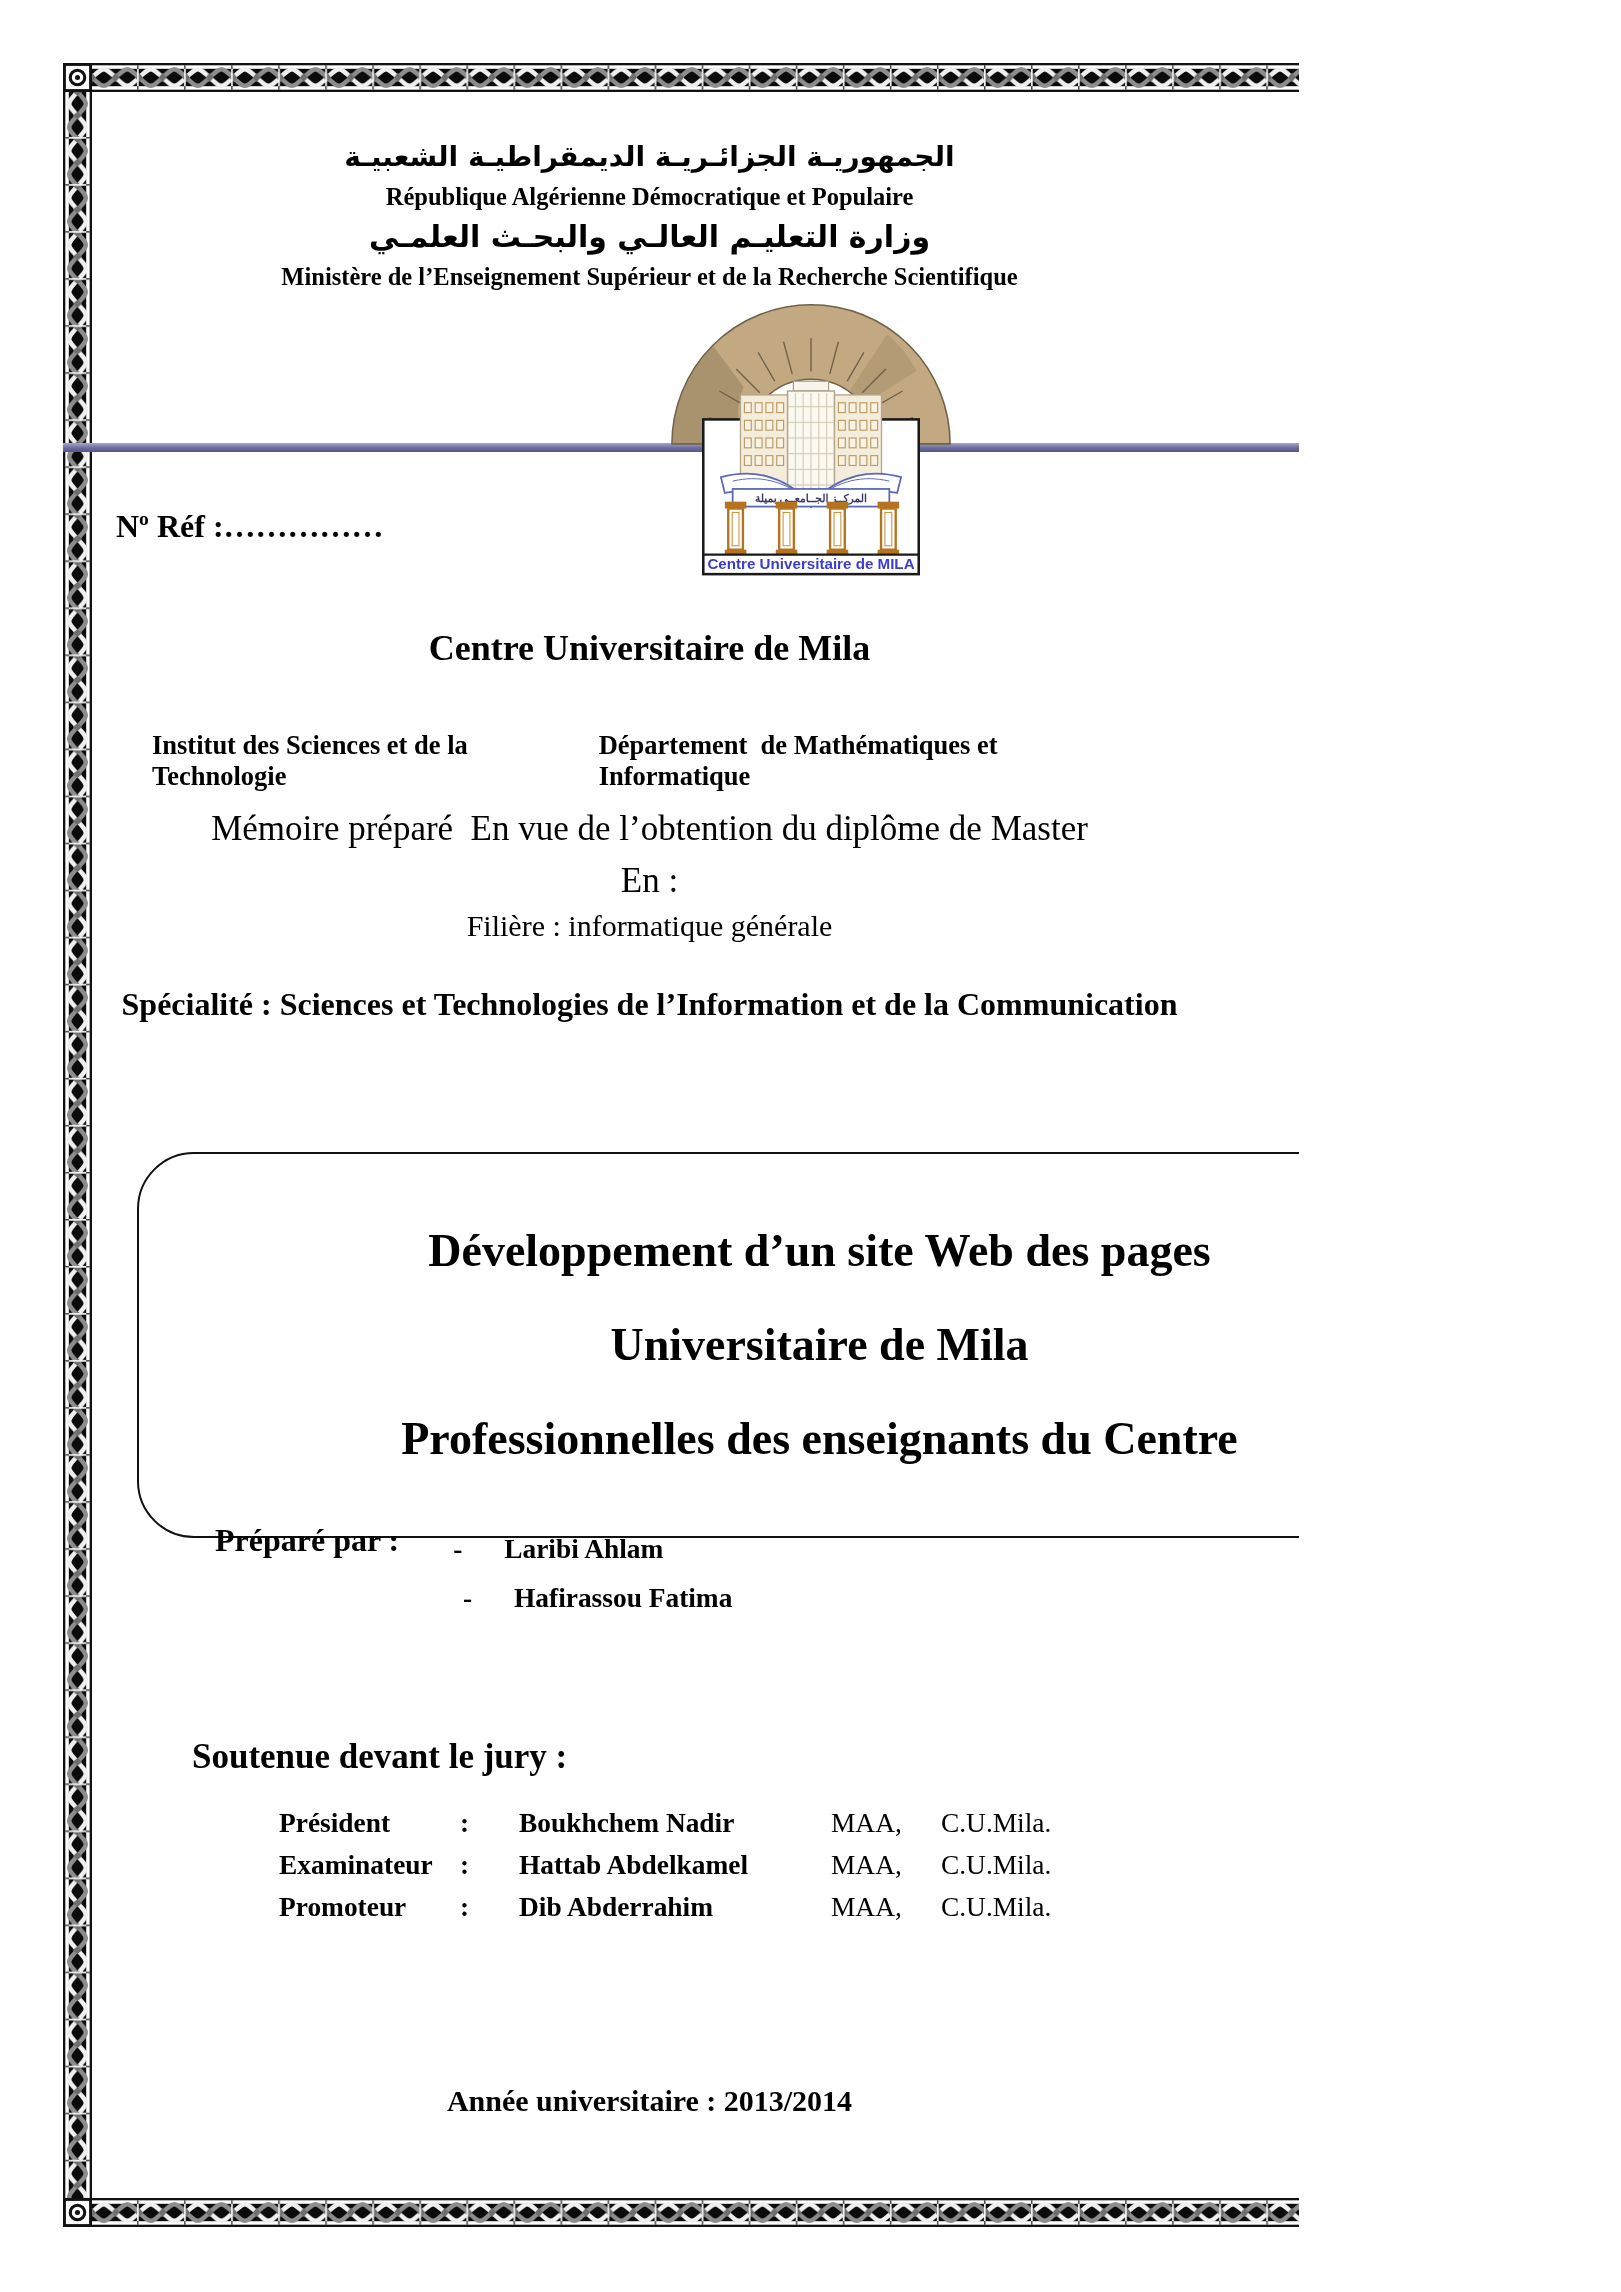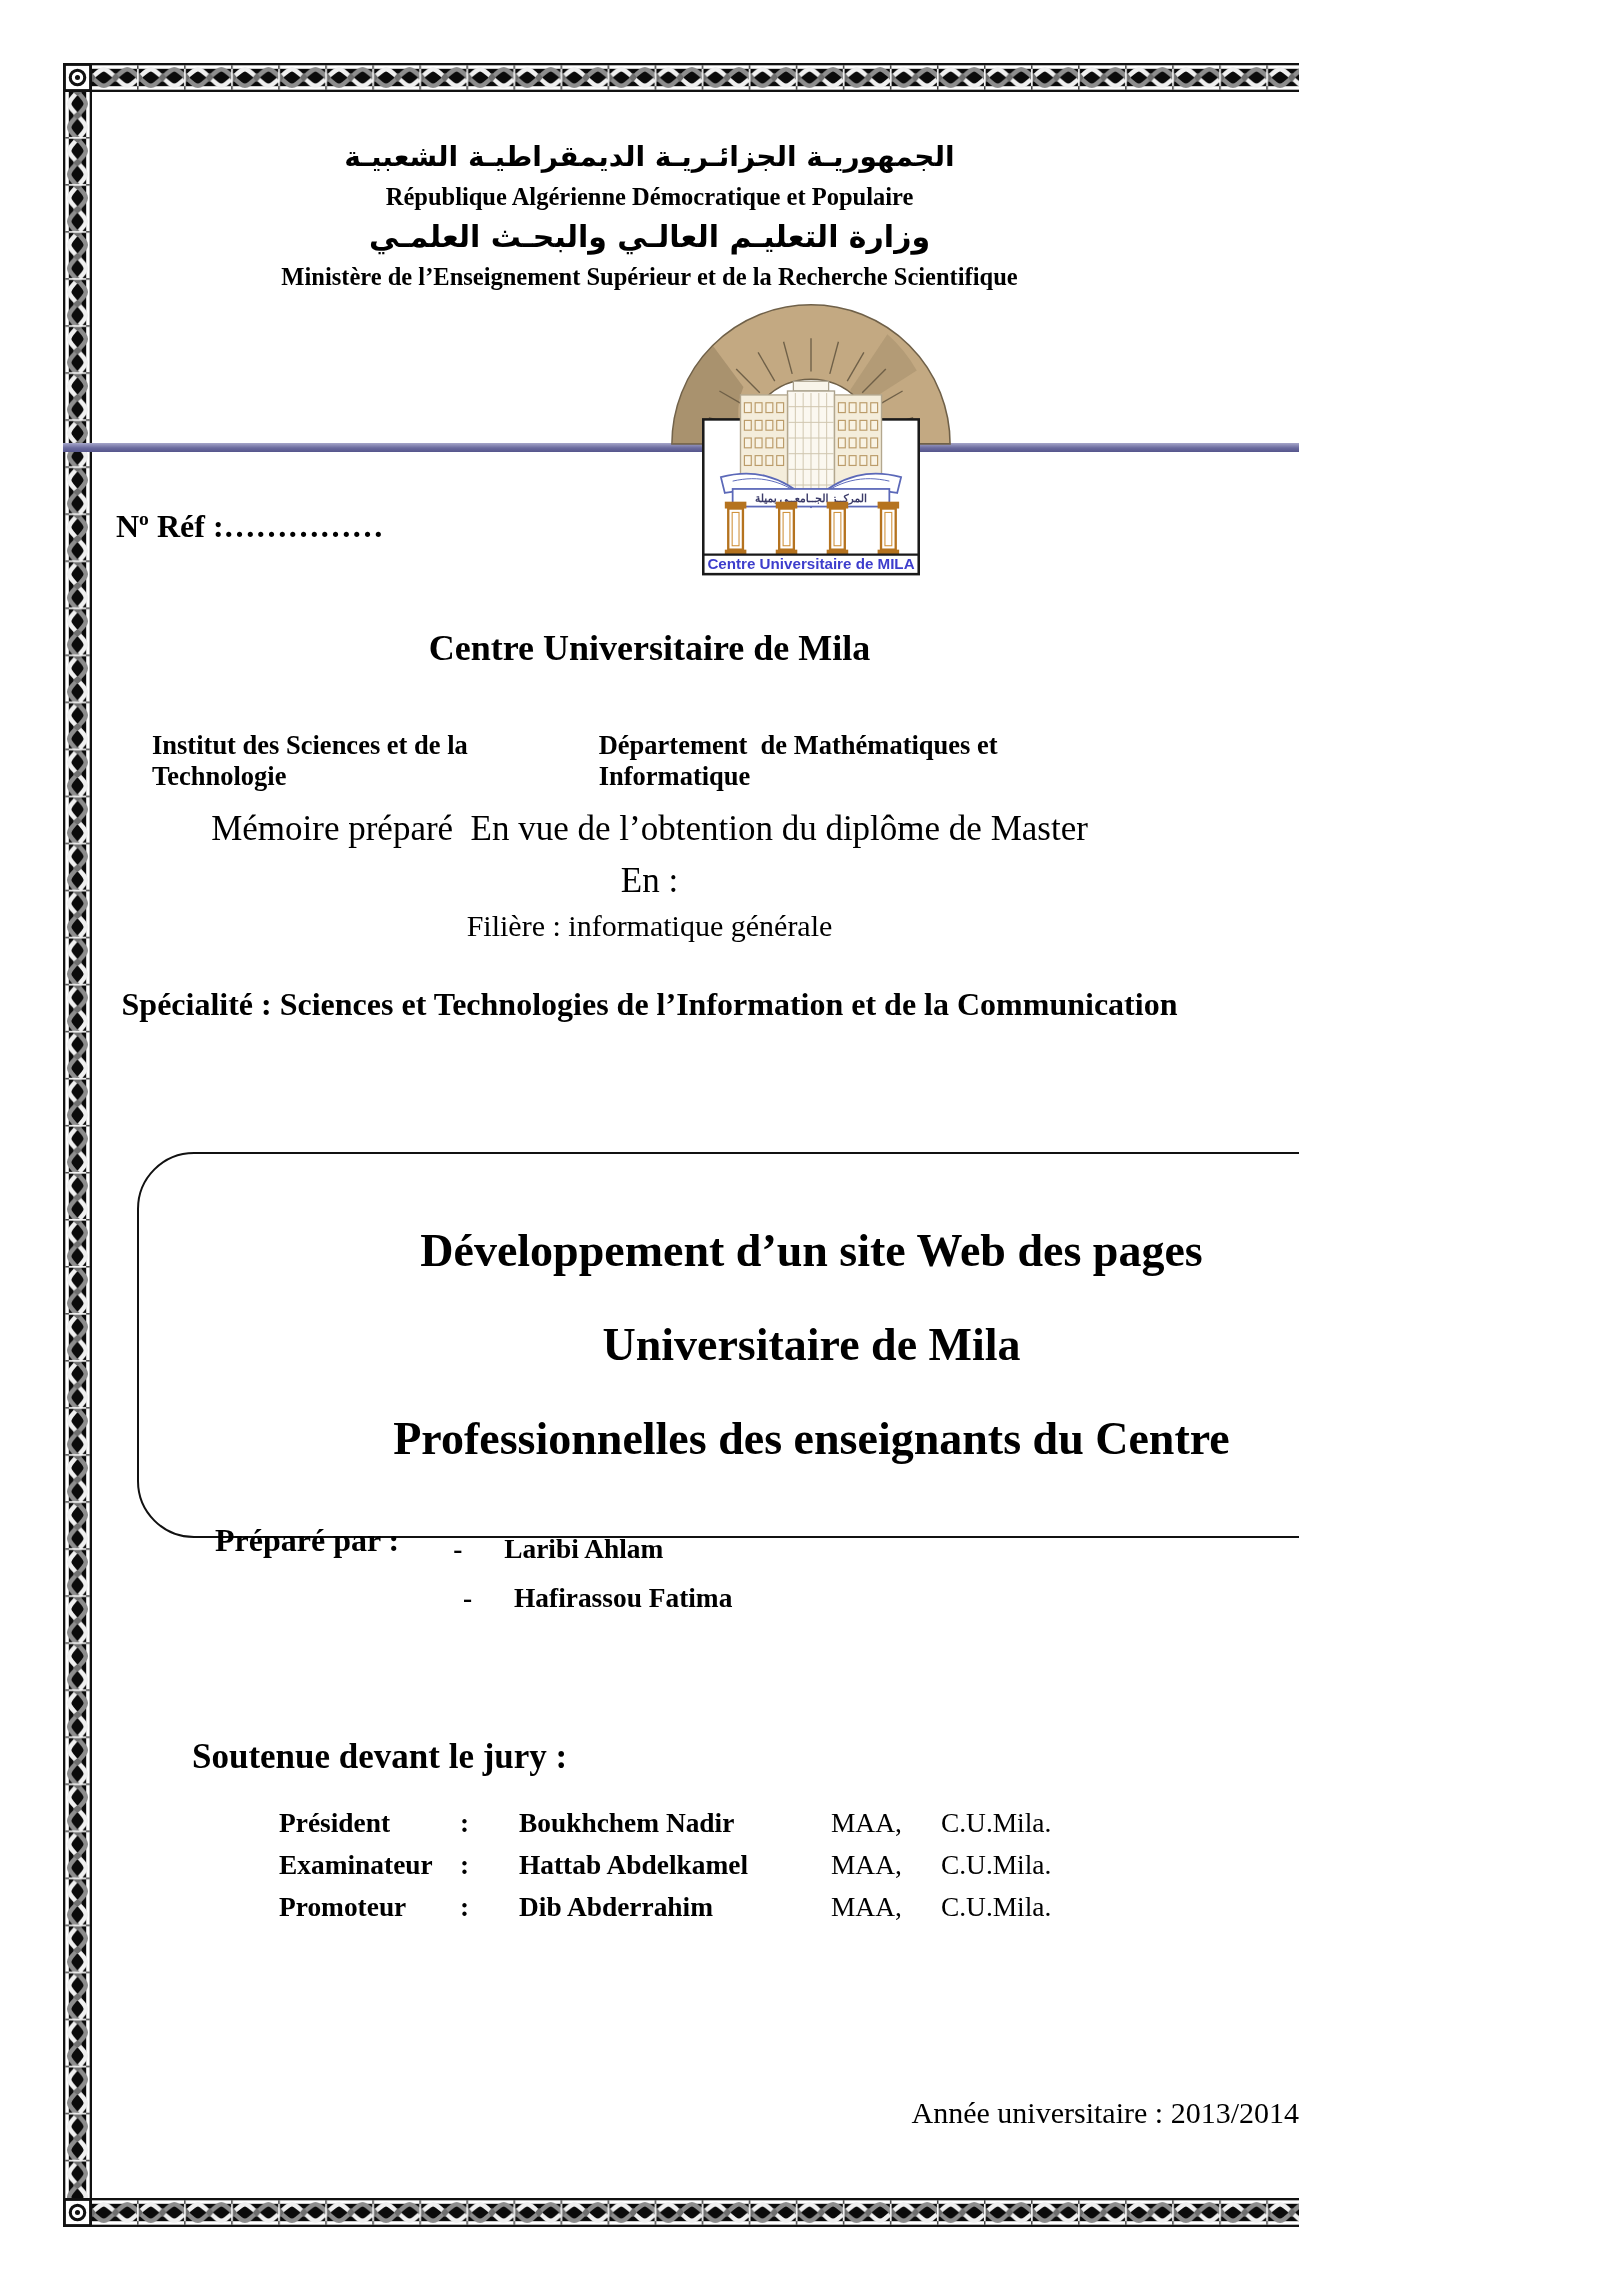--- a/index.html
+++ b/index.html
@@ -44,37 +44,37 @@
 
   .memoire-block { position:absolute; left:0; right:0; top:800px; text-align:center; z-index:2; font-weight:normal; }
   .memoire-l1 { font-size:35px; line-height:57px; white-space:pre-wrap; }
   .memoire-l2 { font-size:35px; line-height:47px; }
   .memoire-l3 { font-size:30px; line-height:43px; }
   .specialite { position:absolute; left:0; right:0; top:986px; text-align:center; z-index:2;
                 font-weight:bold; font-size:32px; }
 
   
   .title-box { position:absolute; left:137px; top:1152px; width:1345px; height:382px; z-index:2;
-               border:2.9px solid #111; border-radius:57px; display:flex; align-items:center; justify-content:center; }
+               border:2.9px solid #111; border-radius:57px; display:flex; align-items:center; justify-content:center;padding-left:8px; }
   .title-box .tt { text-align:center; font-weight:bold; font-size:46px; line-height:94px; }
 
   
   .prepared { position:absolute; left:215px; top:1517px; z-index:2; display:flex; }
   .prepared .lbl { font-weight:bold; font-size:32px; line-height:47px; margin-right:54px; }
   .auth-rows { padding-top:7.8px; }
   .auth-row { display:grid; grid-template-columns:51px auto; font-weight:bold; font-size:27.4px; line-height:49px; }
 
   .jury-heading { position:absolute; left:192px; top:1737px; z-index:2; font-weight:bold; font-size:35px; }
   .jury-table { position:absolute; left:279px; top:1802px; z-index:2;
                 display:grid; grid-template-columns:181px 59px 312px 110px auto; font-size:27.4px; line-height:42px; }
   .jury-table .b { font-weight:bold; }
   .jury-table .r { font-weight:normal; }
 
-  .year-line { position:absolute; left:0; right:0; top:2084px; text-align:right; z-index:2;
-               font-weight:normal; font-size:30px;margin-top:12px; }
+  .year-line { position:absolute; left:0; right:0; top:2084px; text-align:center; z-index:2;
+               font-weight:bold; font-size:30px; }
 </style>
 </head>
 <body>
 
 <div class="page">
 
   <div class="frame-piece fp-top">
     <svg viewBox="0 0 1466 30" preserveAspectRatio="none">
       <defs>
         <pattern id="chH1" width="48" height="30" patternUnits="userSpaceOnUse">

